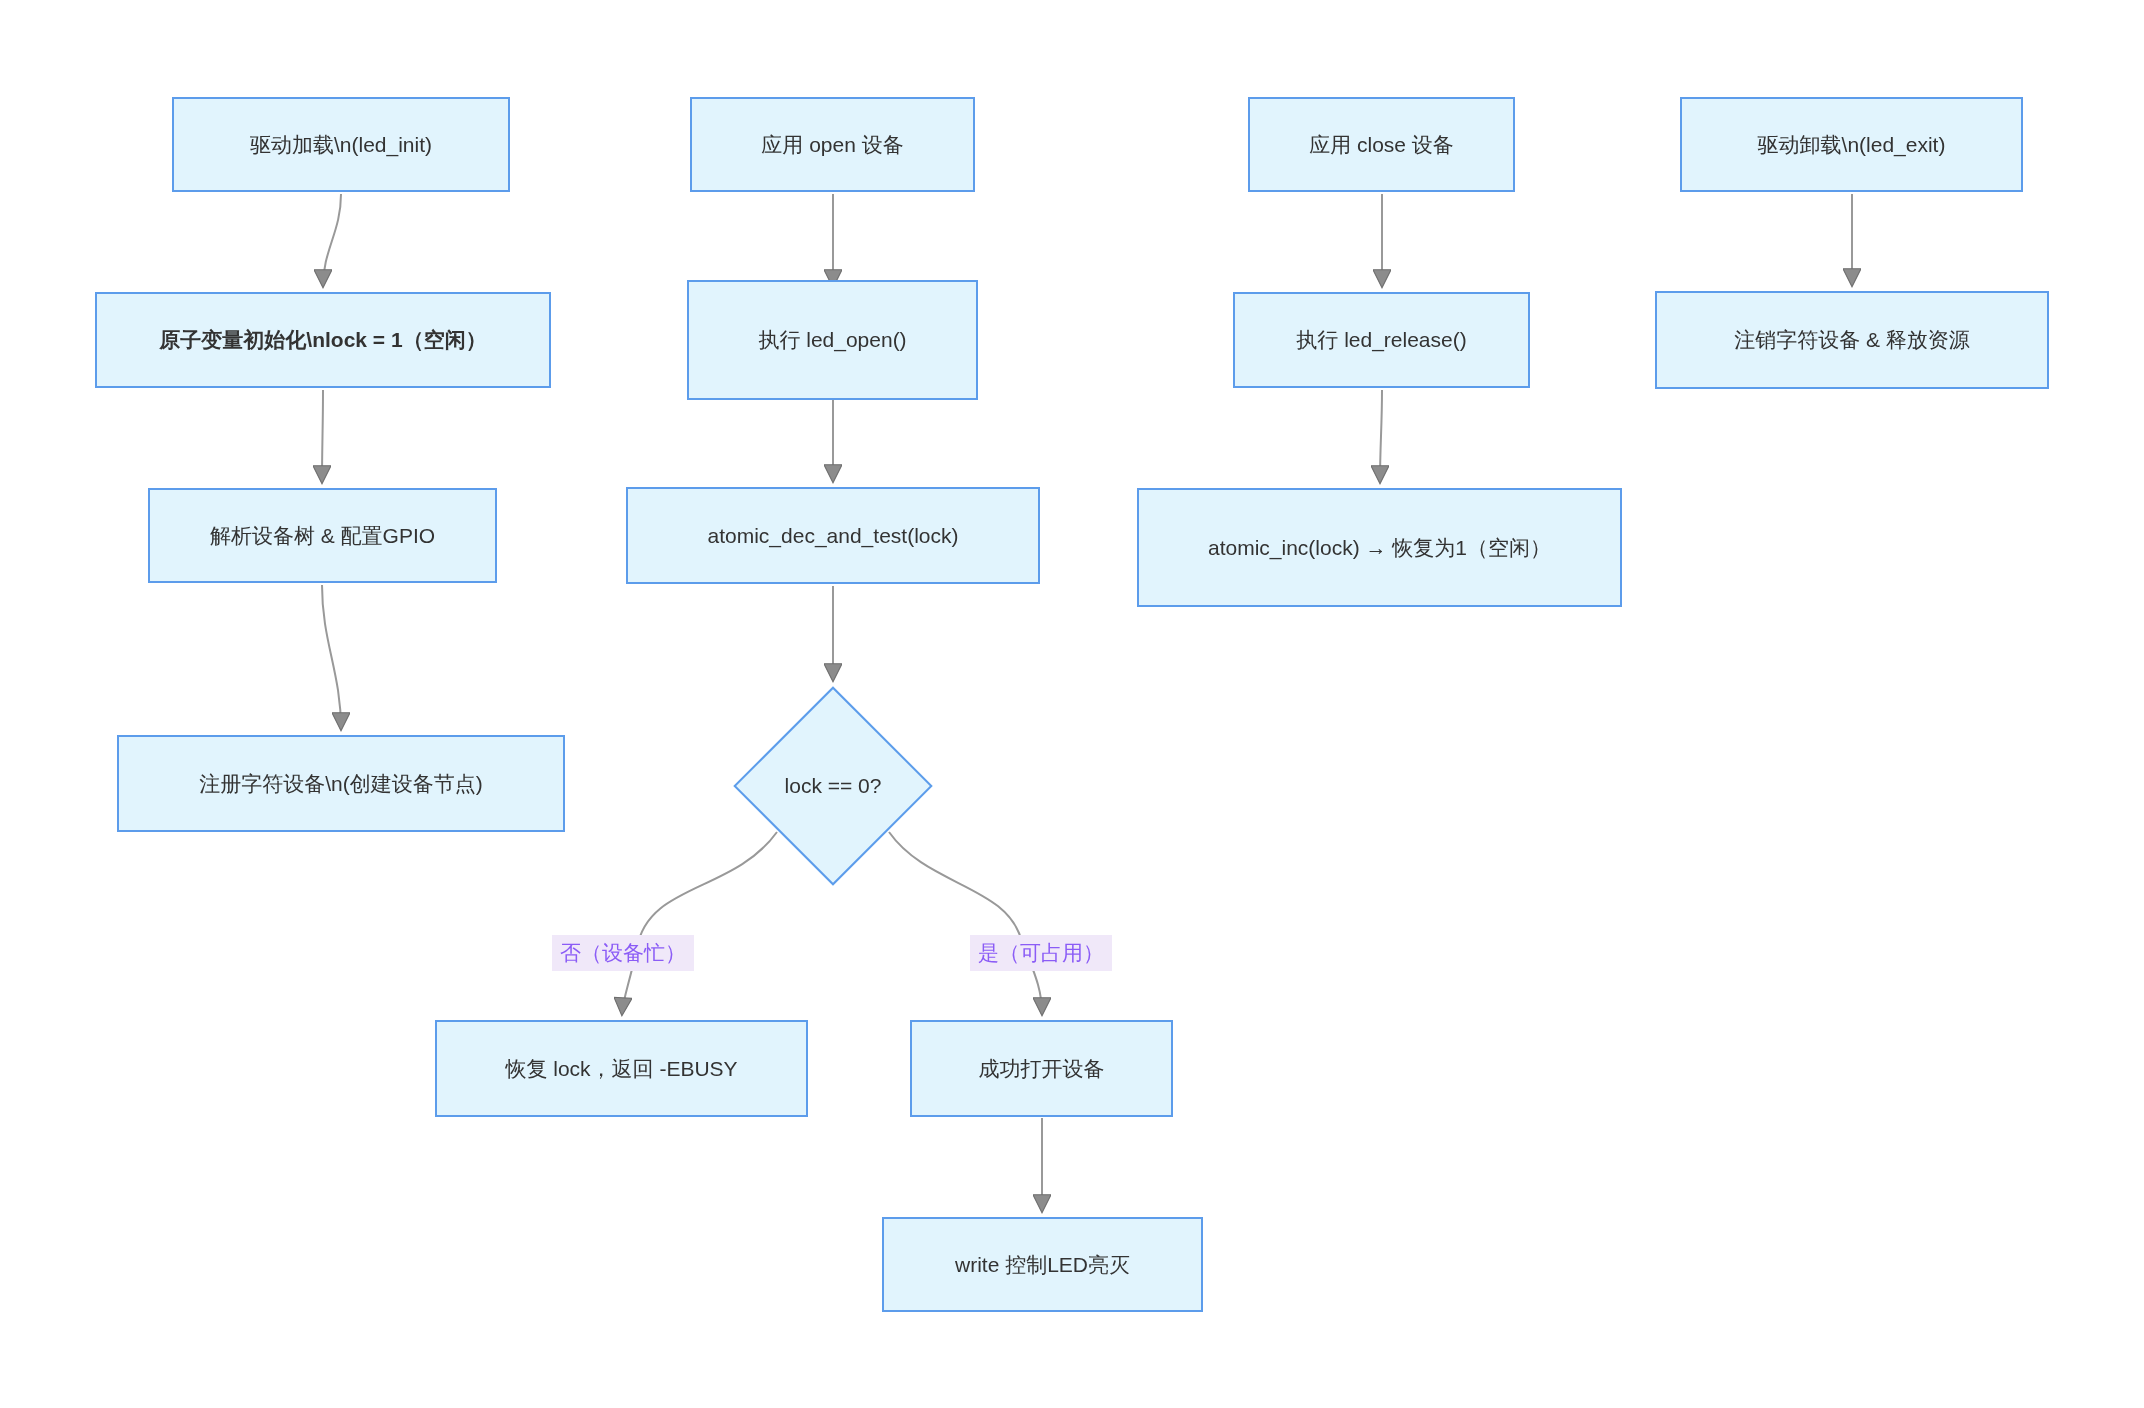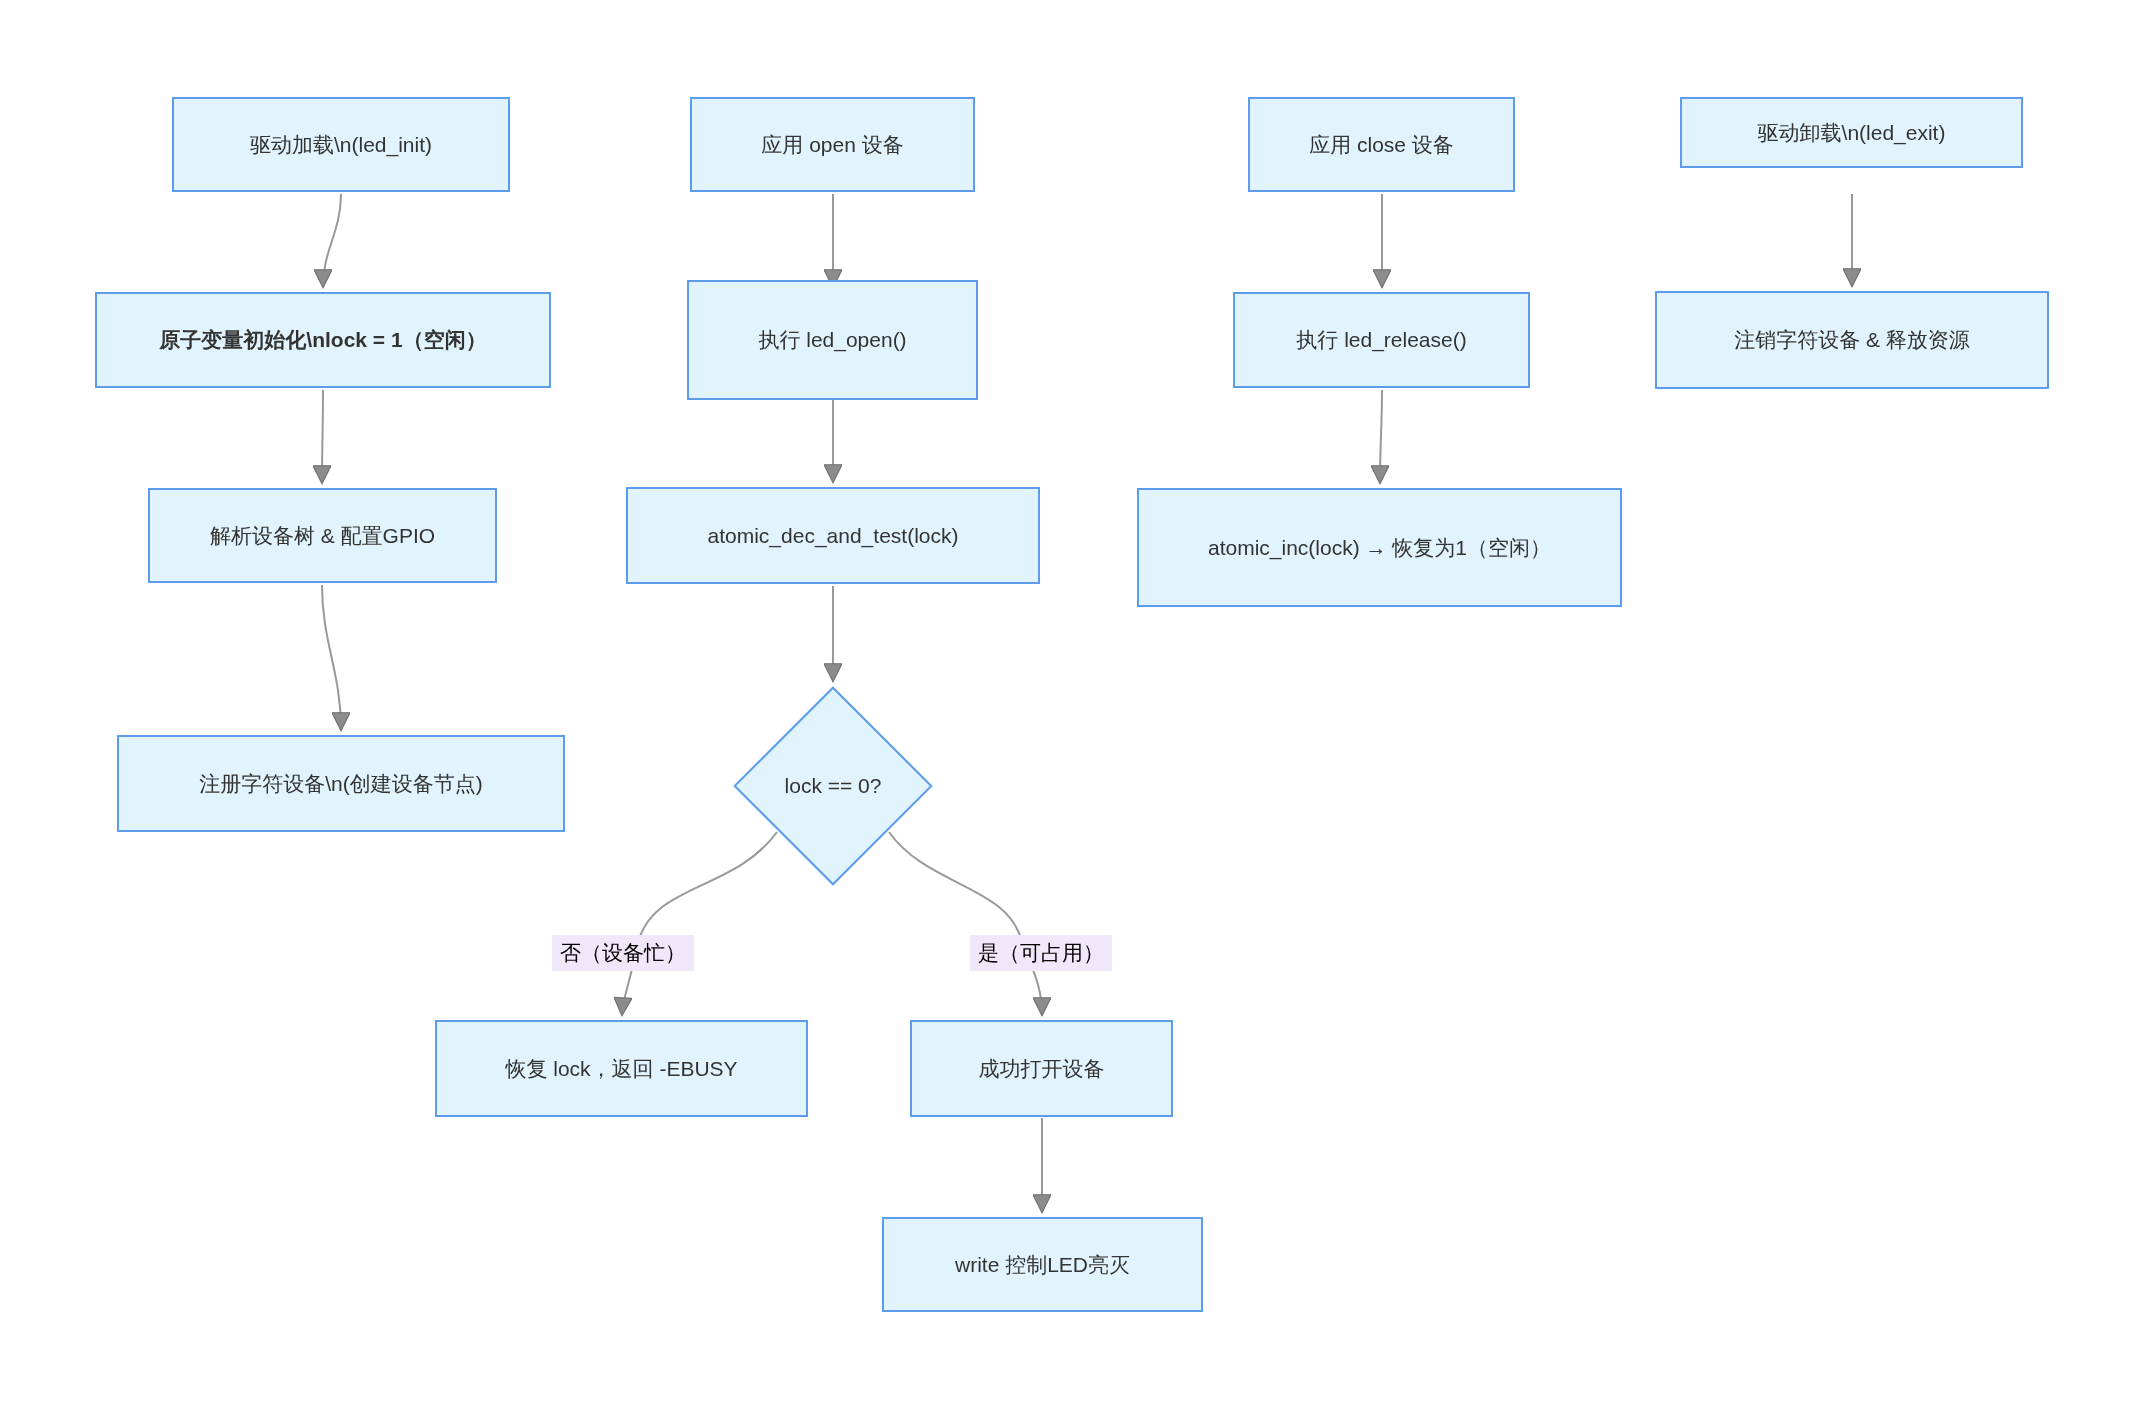--- a/index.html
+++ b/index.html
@@ -47,21 +47,21 @@
   .n-b2 { left: 687px;  top: 280px;  width: 291px; height: 120px; }
   .n-b3 { left: 626px;  top: 487px;  width: 414px; height: 97px; }
   .n-b4 { left: 435px;  top: 1020px; width: 373px; height: 97px; }
   .n-b5 { left: 910px;  top: 1020px; width: 263px; height: 97px; }
   .n-b6 { left: 882px;  top: 1217px; width: 321px; height: 95px; }
   
   .n-c1 { left: 1248px; top: 97px;   width: 267px; height: 95px; }
   .n-c2 { left: 1233px; top: 292px;  width: 297px; height: 96px; }
   .n-c3 { left: 1137px; top: 488px;  width: 485px; height: 119px; }
   
-  .n-d1 { left: 1680px; top: 97px;   width: 343px; height: 71px; }
+  .n-d1 { left: 1680px; top: 97px;   width: 343px; height: 95px; }
   .n-d2 { left: 1655px; top: 291px;  width: 394px; height: 98px; }
 
   
   .decision {
     position: absolute;
     left: 732px;
     top: 686px;
     width: 202px;
     height: 200px;
   }
@@ -84,21 +84,21 @@
     font-size: 21px;
     color: #333333;
     white-space: nowrap;
   }
   .edge-label {
     position: absolute;
     transform: translate(-50%, -50%);
     background: #F0E8F9;
     padding: 4px 8px;
     font-size: 21px;
-    color: #000000;
+    color: #8b5cf6;
     white-space: nowrap;
   }
   .el-no  { left: 623px;  top: 953px; }
   .el-yes { left: 1041px; top: 953px; }
 </style>
 </head>
 <body>
 
 <div id="canvas">
 

